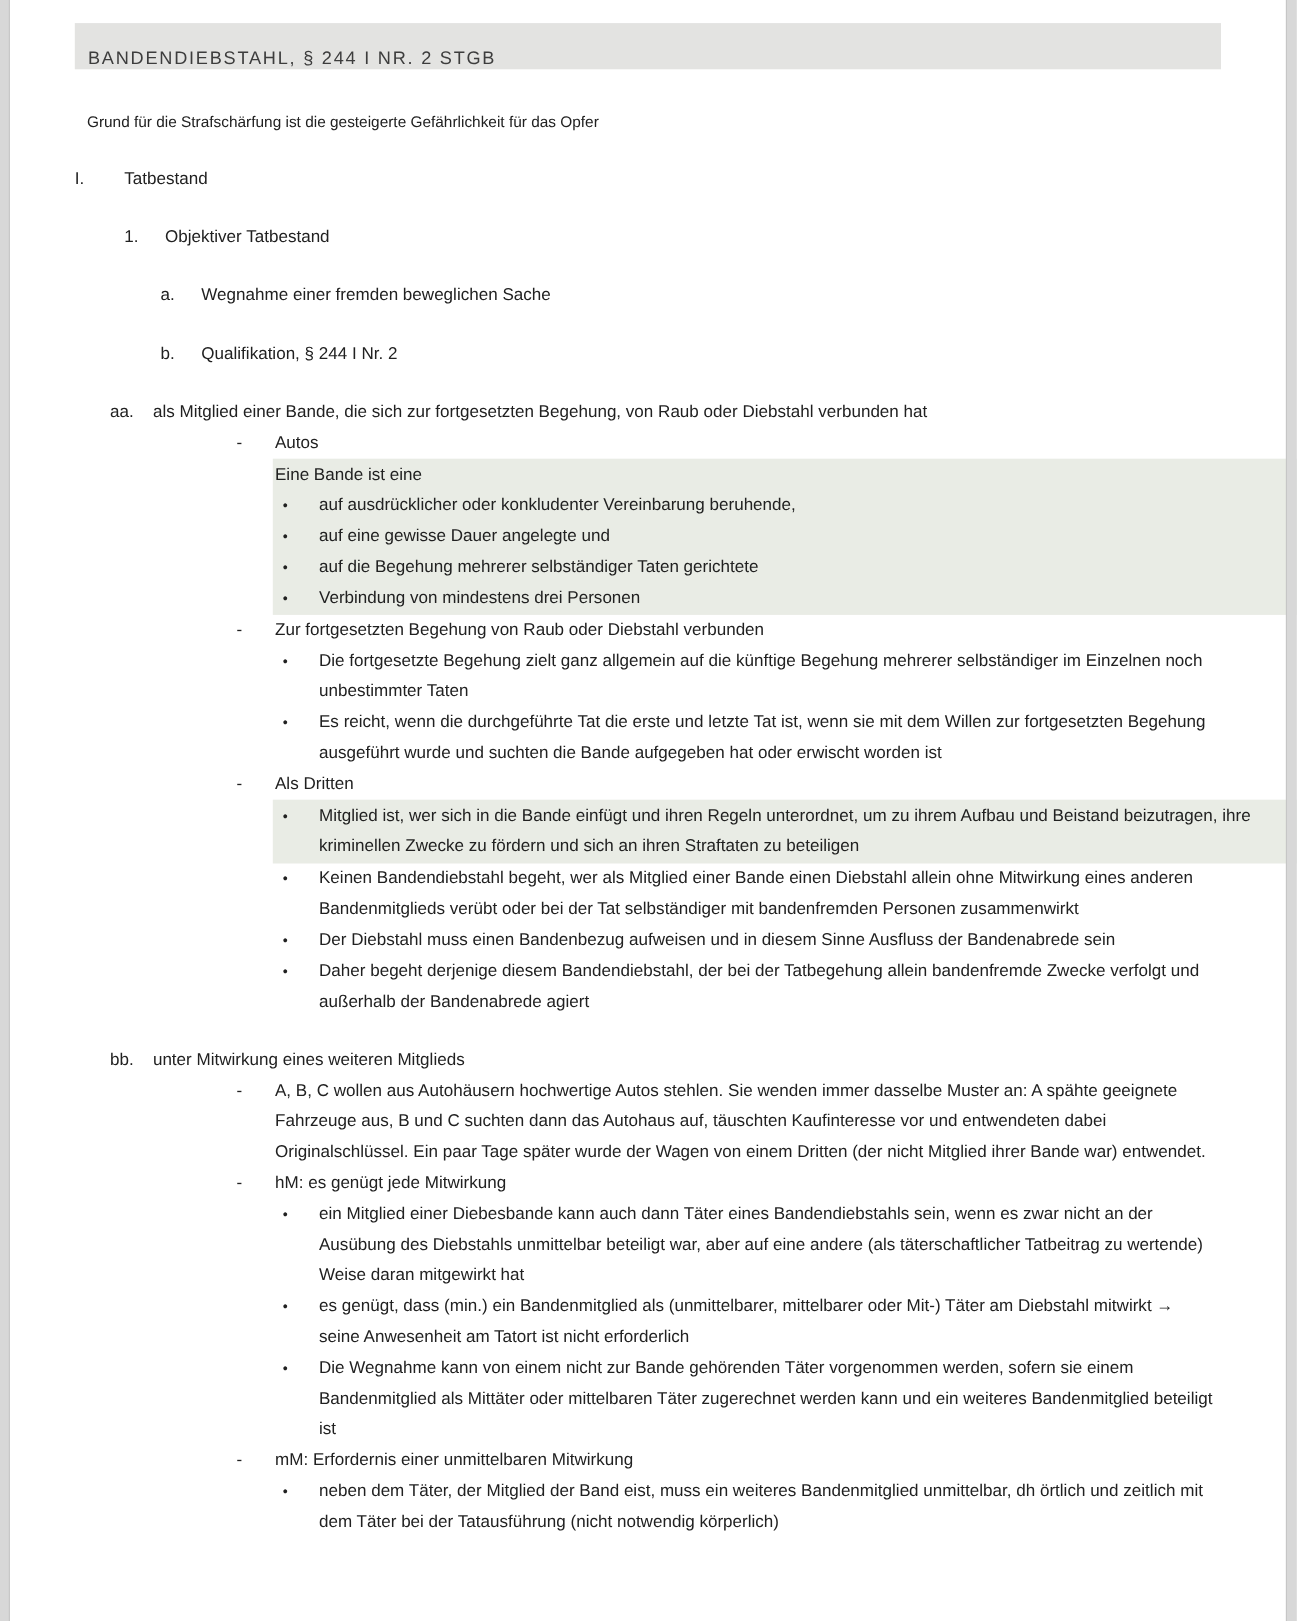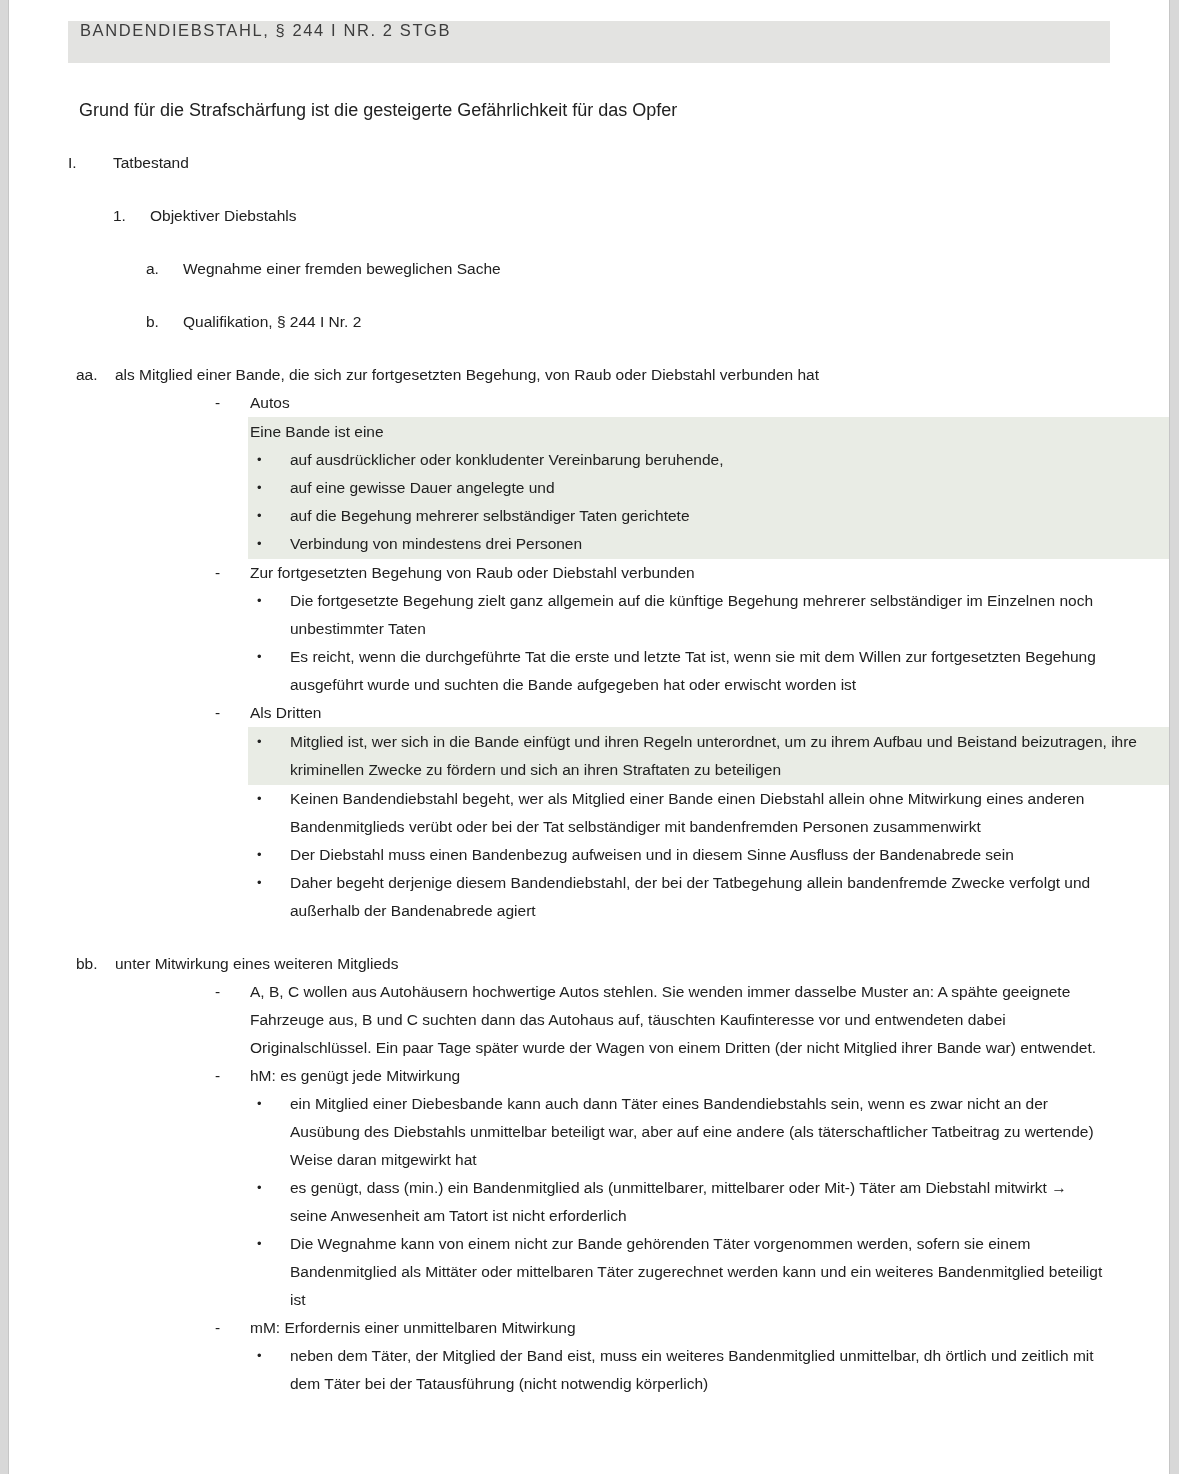--- a/index.html
+++ b/index.html
@@ -11,38 +11,38 @@
     color:var(--ink,#212121);
     font-family:"Liberation Sans","DejaVu Sans",sans-serif;
   }
   .edge{position:absolute;top:0;bottom:0;background:var(--edge,#d8d8d8)}
   .edge.left{left:0;width:8px;border-right:1px solid #c6c6c6}
   .edge.right{right:0;width:9px;border-left:1px solid #c6c6c6}
 
   .titlebar{
     margin:21px 0 0 68px;width:1042px;height:42px;
     background:var(--bar,#e3e3e1);
-    display:flex;align-items:flex-start;
+    display:flex;align-items:flex-end;
   }
   .titlebar .t{
     margin-left:12px;font-size:16.5px;letter-spacing:1.6px;color:#3d3d3d;
     white-space:nowrap;
   }
-  .intro{margin:33px 2px 0 79px;font-size:18px;line-height:28px}
+  .intro{margin:33px 2px 0 79px;font-size:14px;line-height:28px}
 
   .doc{width:1105px}
   .row{display:flex;line-height:28px;font-size:15.5px}
   .row .marker{flex:none}
   .row .text{flex:1;min-width:0}
   .gap{margin-top:25px}
 
   .l0{margin-left:68px}  .l0>.marker{width:45px}
   .l1{margin-left:113px} .l1>.marker{width:37px}
   .l2{margin-left:146px} .l2>.marker{width:37px}
-  .l3{margin-left:76px} .l3>.marker{width:39px}
+  .l3{margin-left:100px} .l3>.marker{width:39px}
   .l4{margin-left:215px} .l4>.marker{width:35px}
   .l5{margin-left:257px} .l5>.marker{width:33px;font-size:13px}
 
   .hl-group{margin-left:248px;width:966px;background:var(--hl,#e9ece5);padding:1px 0}
   .hl-group .row.l4{margin-left:2px}
   .hl-group .row.l5{margin-left:9px}
 </style>
 </head>
 <body>
 
@@ -55,21 +55,21 @@
 
 <div class="intro">Grund für die Strafschärfung ist die gesteigerte Gefährlichkeit für das Opfer</div>
 
 <div class="doc" id="doc">
     <div class="row l0 gap">
       <span class="marker">I.</span>
       <div class="text">Tatbestand</div>
     </div>
     <div class="row l1 gap">
       <span class="marker">1.</span>
-      <div class="text">Objektiver Diebstahls</div>
+      <div class="text">Objektiver Tatbestand</div>
     </div>
     <div class="row l2 gap">
       <span class="marker">a.</span>
       <div class="text">Wegnahme einer fremden beweglichen Sache</div>
     </div>
     <div class="row l2 gap">
       <span class="marker">b.</span>
       <div class="text">Qualifikation, § 244 I Nr. 2</div>
     </div>
     <div class="row l3 gap">

